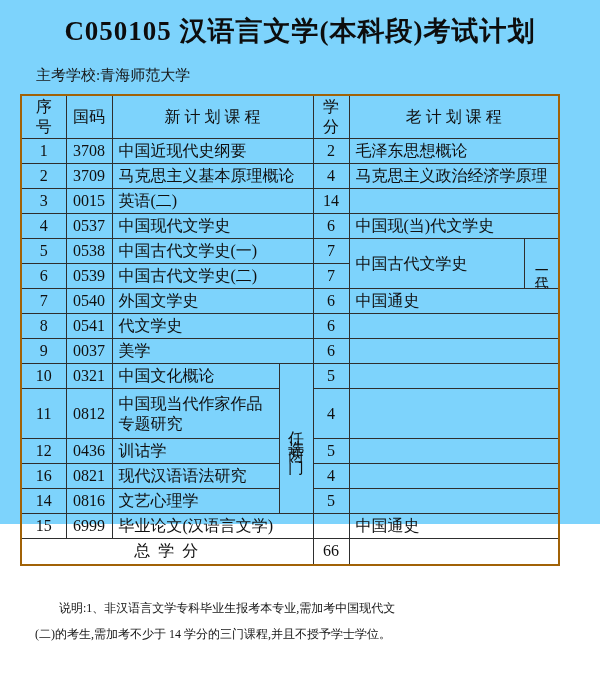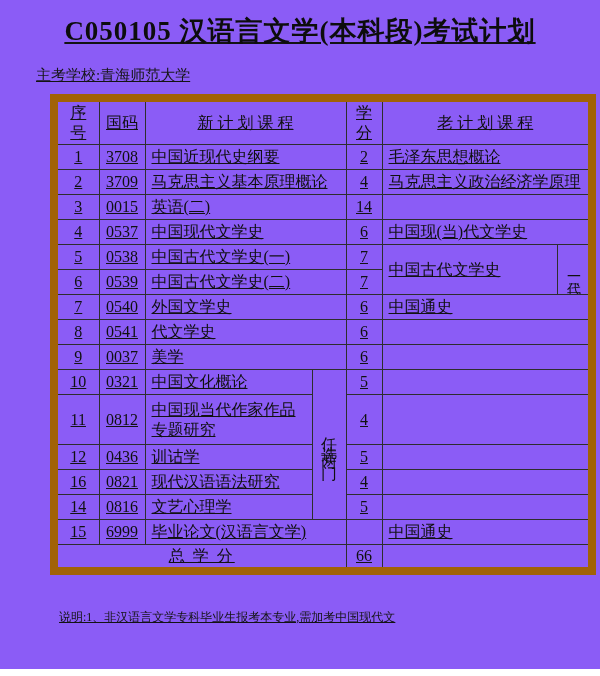--- a/index.html
+++ b/index.html
@@ -4,43 +4,43 @@
 <style>
   * { box-sizing: border-box; margin: 0; padding: 0; }
   html, body { width: 600px; background: #ffffff; }
   body {
     height: 676px;
     font-family: "Liberation Serif", "DejaVu Serif", serif;
     color: #131313;
     overflow: hidden;
     position: relative;
   }
-  .page { width: 600px; height: 669px; background: #8b5cf6; text-decoration: underline; }
+  .page { width: 600px; height: 524px; background: #7dd3fc; }
 
   .doc-title {
     padding-top: 13px;
     text-align: center;
     font-size: 27px;
     font-weight: bold;
     letter-spacing: 1px;
     color: #0d0d0d;
   }
 
   .school-line {
     margin: 17px 0 9px 36px;
     font-size: 15px;
     color: #161616;
   }
 
   table.plan {
-    margin-left: 50px;
+    margin-left: 20px;
     width: 538px;
     border-collapse: collapse;
     table-layout: fixed;
-    border: 8px solid #a16207;
+    border: 2px solid #a16207;
   }
   table.plan td {
     border: 1px solid #2e2e2e;
     font-size: 16px;
     line-height: 20px;
     padding: 1px 6px;
     vertical-align: middle;
     color: #101010;
     overflow: hidden;
   }
@@ -239,15 +239,16 @@
       <tr class="total-row">
         <td colspan="4" class="total-label">总 学 分</td>
         <td class="center">66</td>
         <td colspan="2" class="old-cell"></td>
       </tr>
     </tbody>
   </table>
 
   <div class="notes">
     <div class="nline indent">说明:1、非汉语言文学专科毕业生报考本专业,需加考中国现代文</div>
+    <div class="nline">(二)的考生,需加考不少于 14 学分的三门课程,并且不授予学士学位。</div>
   </div>
 
 </div>
 
 </body></html>

